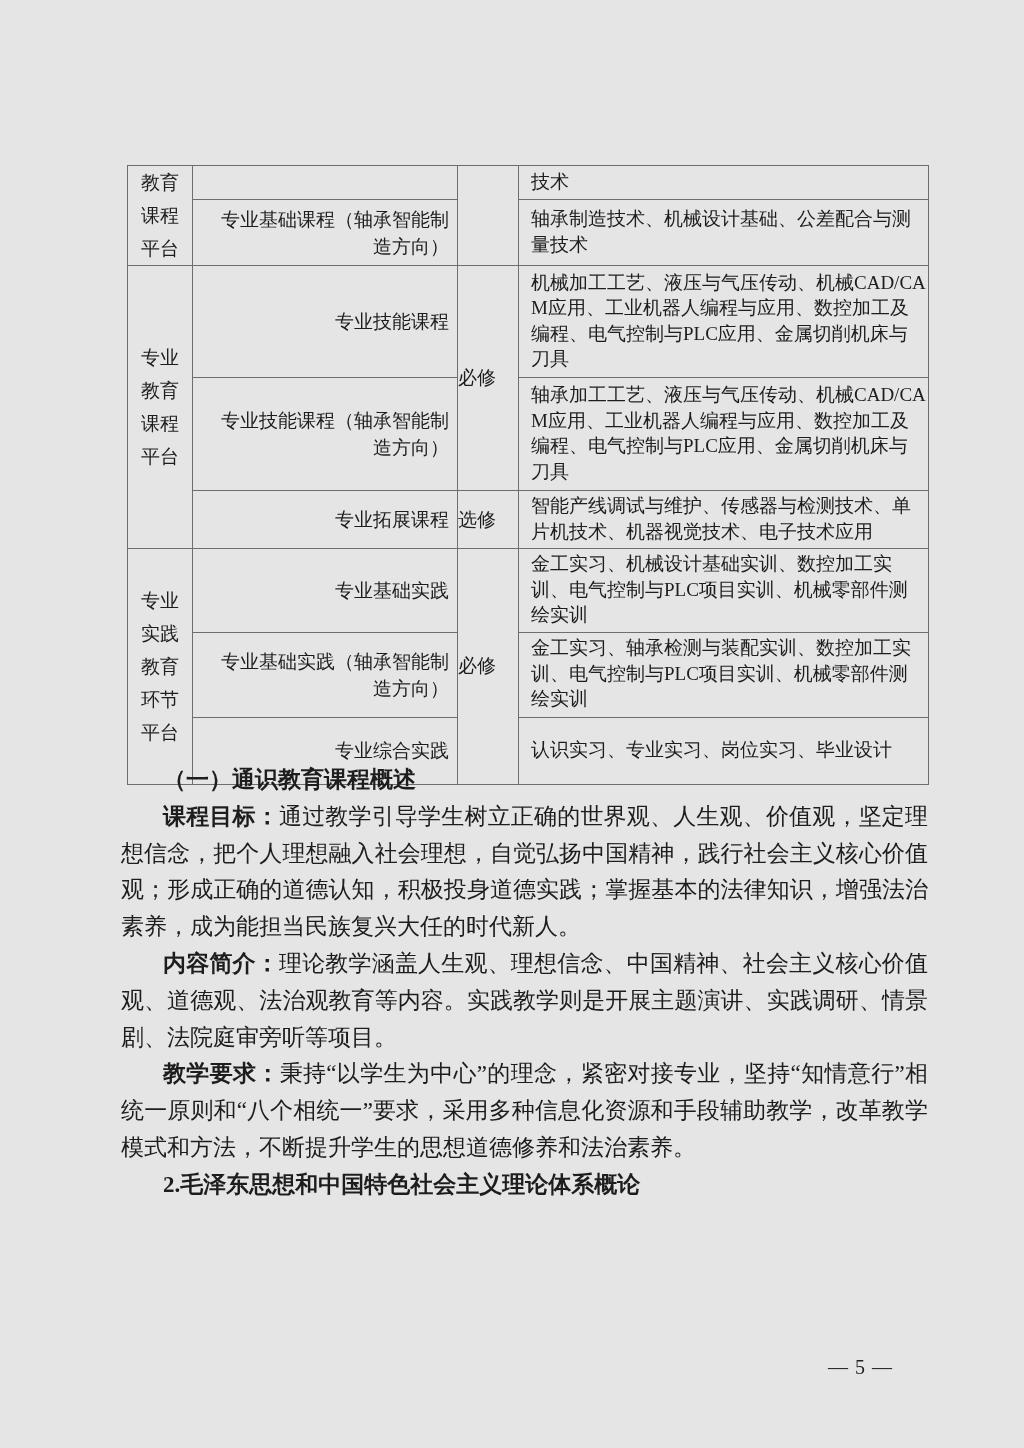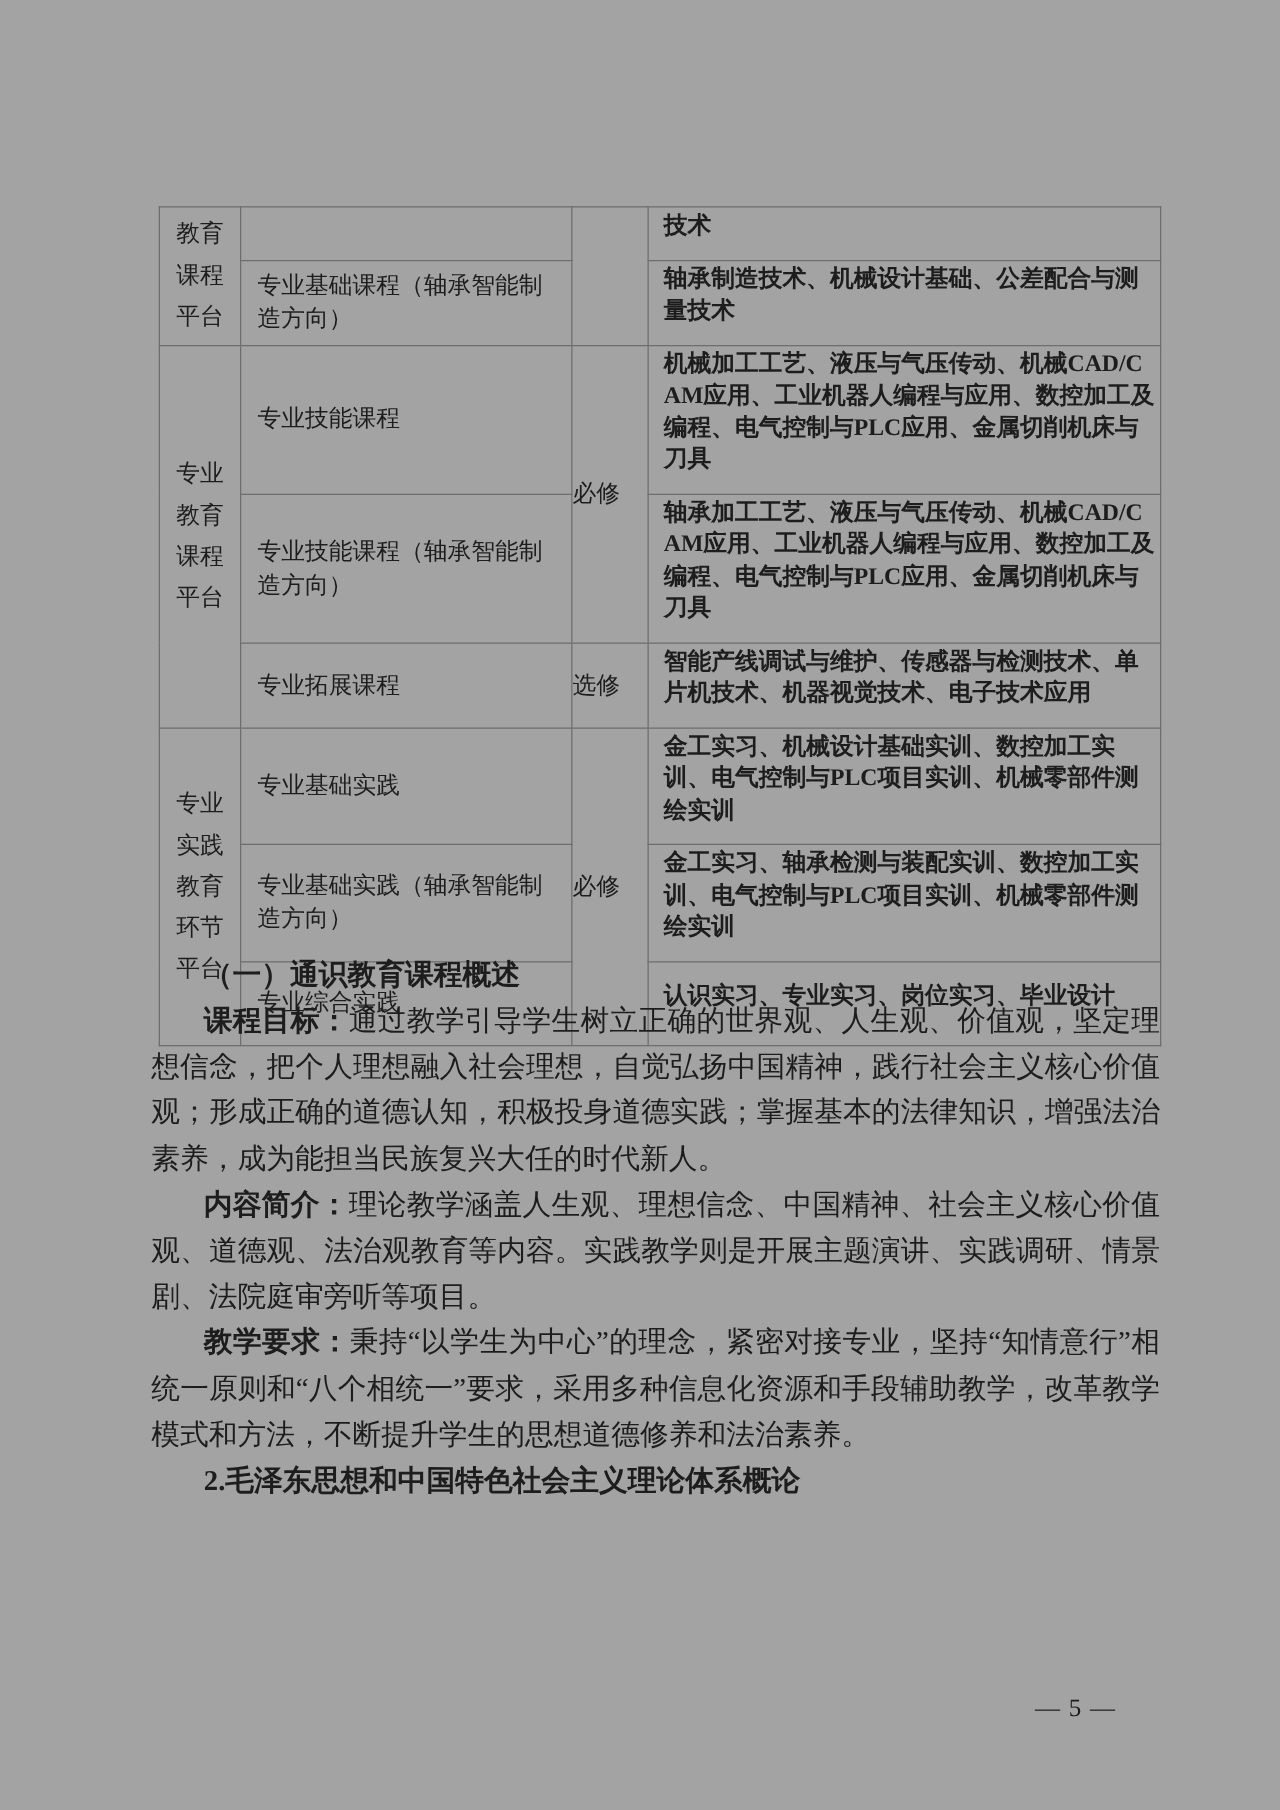--- a/index.html
+++ b/index.html
@@ -1,56 +1,55 @@
 <!DOCTYPE html>
 <html><head>
 <meta charset="utf-8">
 <style>
   html,body { margin:0; padding:0; background:#ffffff; }
   body {
     width:1024px; height:1448px;
     font-family:"Liberation Serif","DejaVu Serif",serif;
     color:#1d1d1d;
   }
-  .page { position:relative; width:1024px; height:1448px; overflow:hidden; background:#a3a3a3; }
+  .page { position:relative; width:1024px; height:1448px; overflow:hidden; background:#e5e5e5; }
 
   
   table.ctable {
     position:absolute; top:165px; left:127px;
     width:801px; border-collapse:collapse; table-layout:fixed;
   }
   table.ctable td {
     border:1px solid #6e6e6e;
     vertical-align:middle;
     font-size:19px;
     color:#1d1d1d;
     overflow:hidden;
   }
   td.c1 {
     text-align:center;
     font-size:20px; line-height:33px;
     padding:0 11px;
     word-break:break-all;
   }
   td.c2 {
-    text-align:left;
+    text-align:right;
     line-height:27px;
     padding:2px 8px 2px 13px;
     word-break:break-all;
   }
   td.c3 {
     font-size:20px;
     padding:0;
   }
   td.c4 {
     text-align:left;
     line-height:25.5px;
-    padding:2px 2px 14px 12px;
+    padding:2px 2px 4px 12px;
     word-break:break-all;
-    font-weight:bold;
   }
   tr.hA { height:34px; }
   tr.hB { height:66px; }
   tr.hC { height:112px; }
   tr.hD { height:113px; }
   tr.hE { height:55px; }
   tr.hF { height:58px; }
   tr.hG { height:85px; }
   tr.hH { height:67px; }
 

